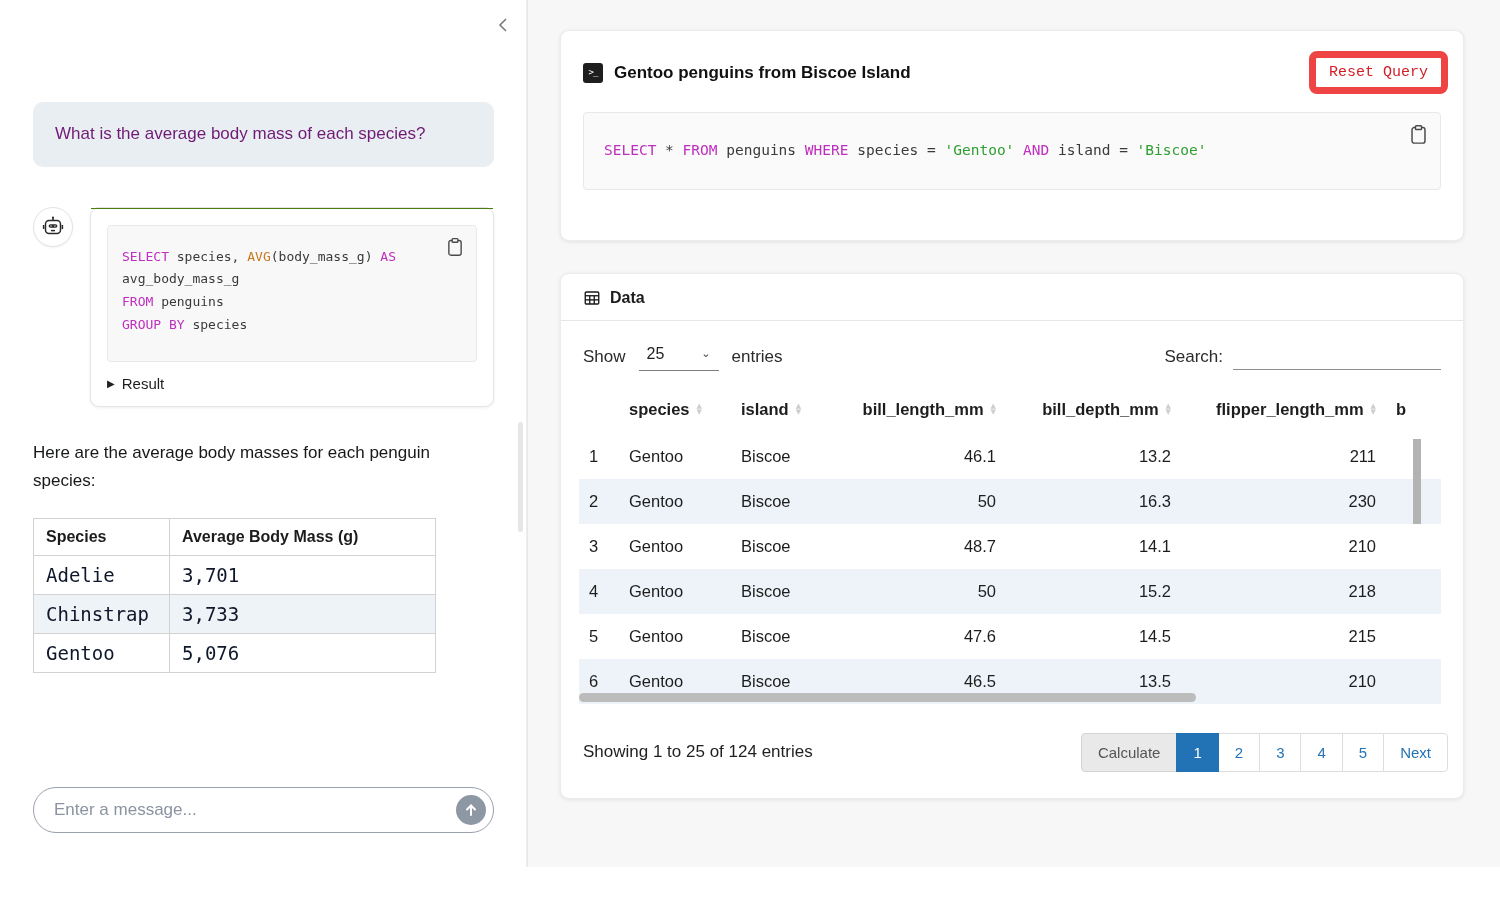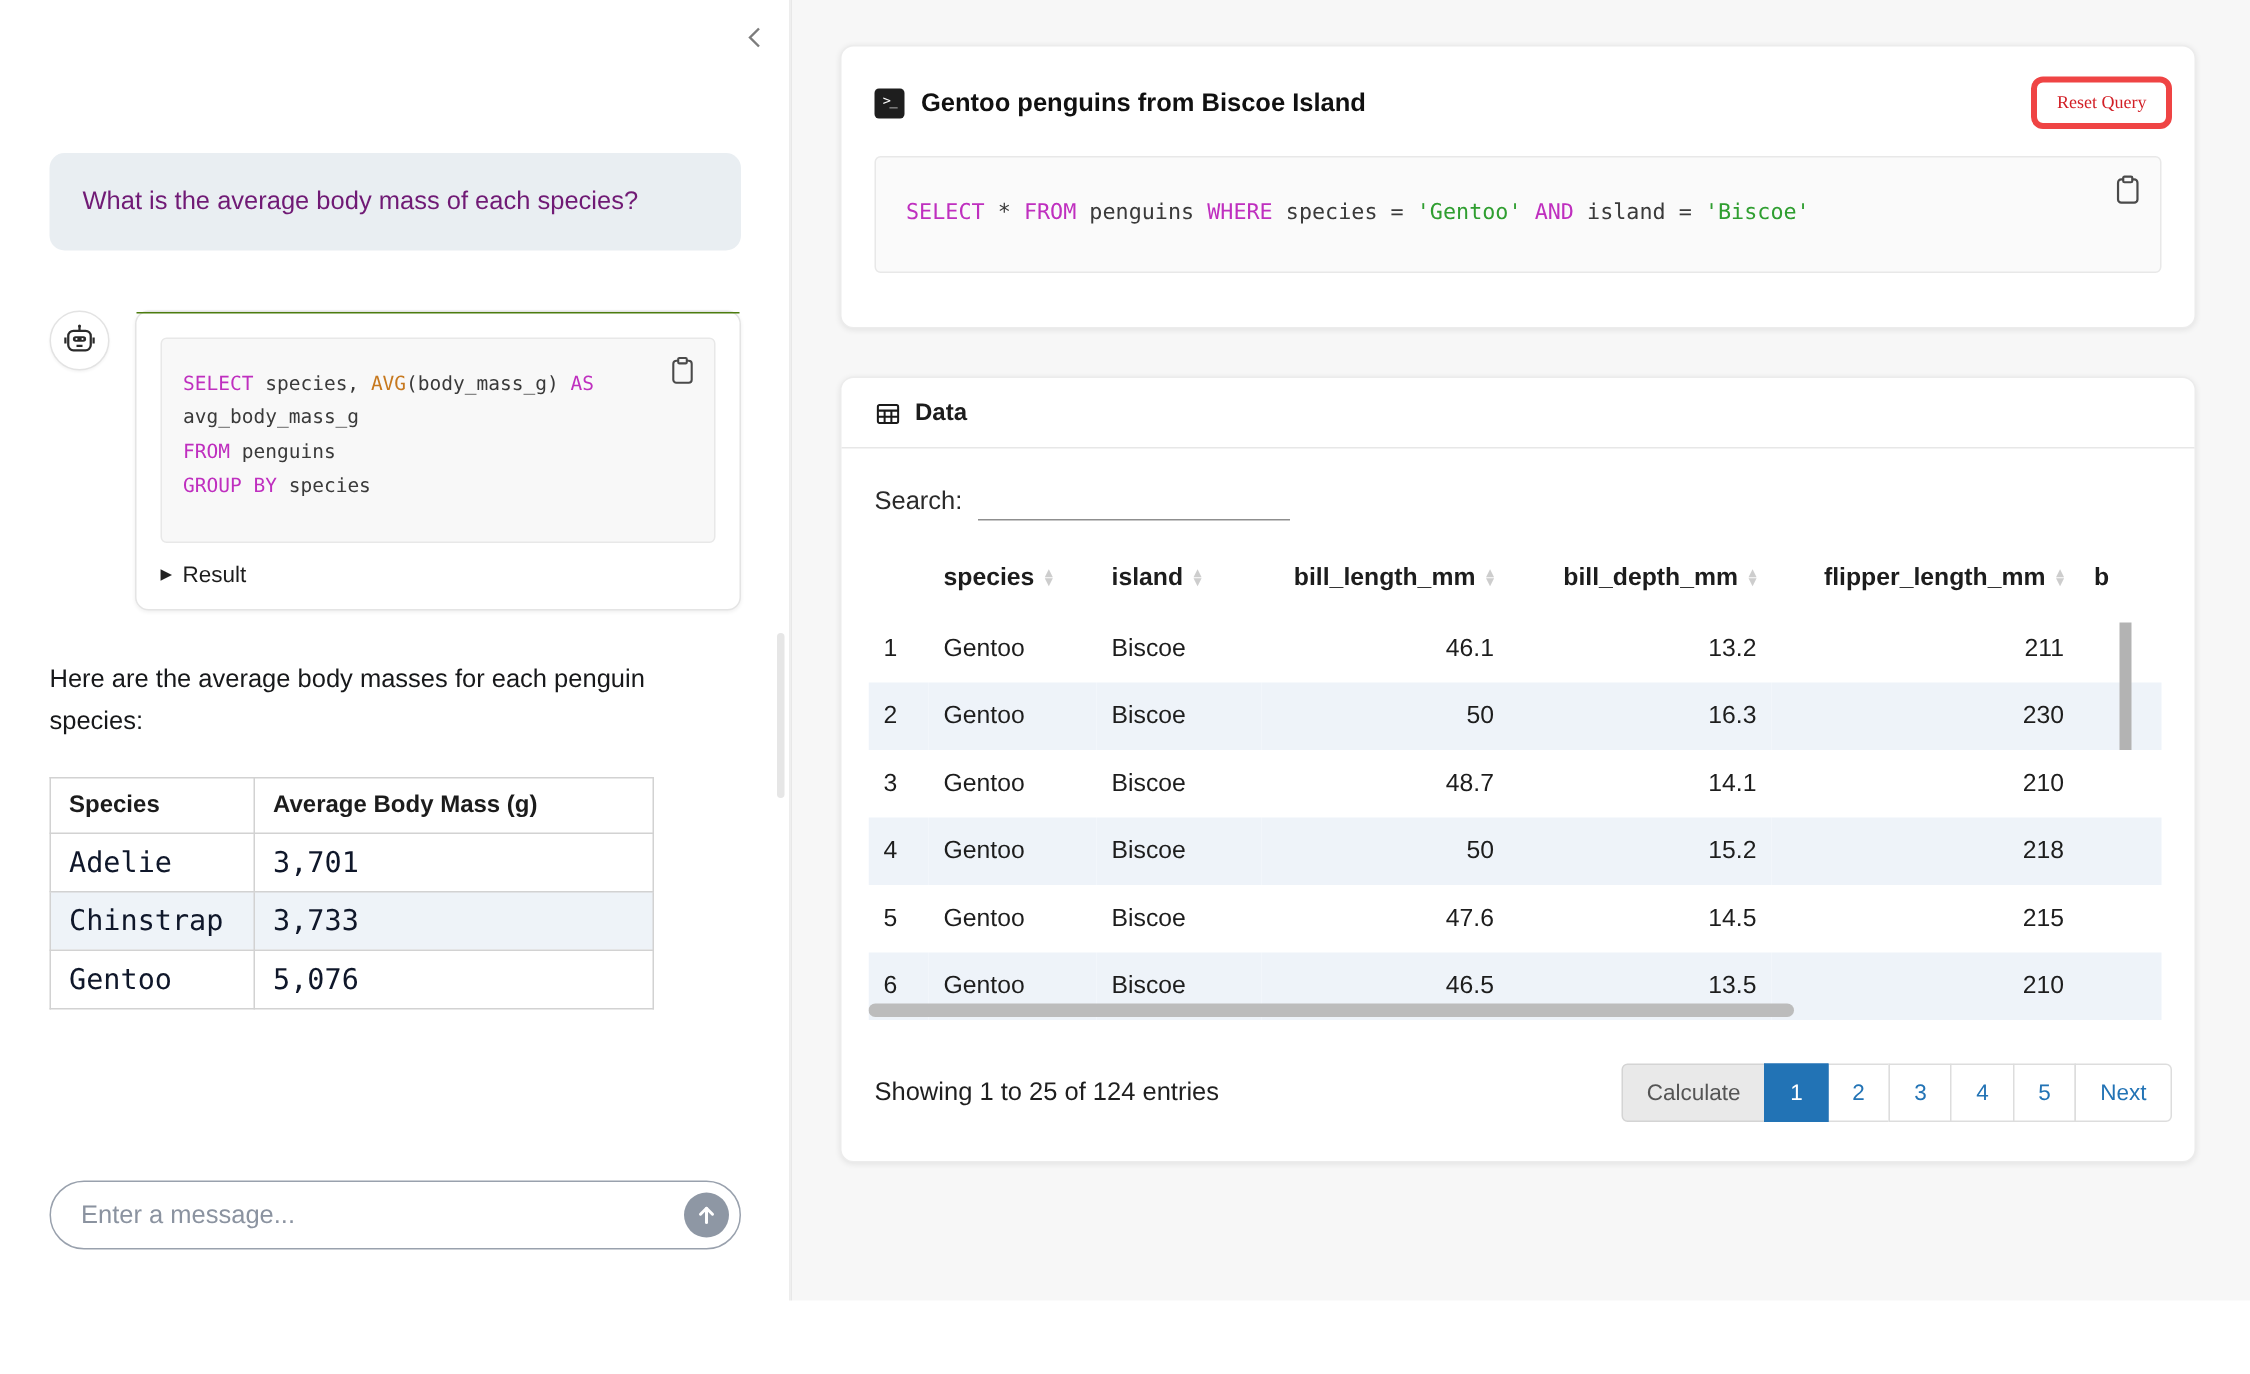--- a/index.html
+++ b/index.html
@@ -83,24 +83,24 @@
   .card { background:#fff; border-radius:9px; box-shadow:0 1px 4px rgba(0,0,0,.09); border:1px solid #ececec; }
   .query-card { margin-bottom:32px; }
   .qc-head { display:flex; align-items:center; gap:11px; padding:20px 15px 18px 22px; }
   .term-icon {
     width:20px; height:20px; background:#1e1e1e; border-radius:3px; color:#fff;
     font-family:"DejaVu Sans Mono", monospace; font-size:9px; display:flex; align-items:center; justify-content:center;
     letter-spacing:-1px; padding-bottom:2px;
   }
   .qc-title { font-size:17px; font-weight:bold; color:#111; }
   .reset-btn {
-    margin-left:auto; background:#fff; border:4px solid #ef4444; color:#d21f26; font-size:12px;
-    padding:6px 13px; border-radius:8px; cursor:pointer; font-family:Liberation Serif, serif;
-  }
-  .cb-big { margin:0 22px 36px; padding:27px 20px; font-size:14.5px; line-height:1.5; background:#fafafa; }
+    margin-left:auto; background:#fff; border:7px solid #ef4444; color:#d21f26; font-size:15px;
+    padding:6px 13px; border-radius:8px; cursor:pointer; font-family:Liberation Mono, monospace;
+  }
+  .cb-big { margin:0 22px 50px; padding:27px 20px; font-size:14.5px; line-height:1.5; background:#fafafa; }
   
   .dc-head { display:flex; align-items:center; gap:9px; padding:15px 22px 13px; border-bottom:1px solid #e7e7e7; }
   .dc-title { font-size:16px; font-weight:bold; }
   .controls { display:flex; justify-content:space-between; align-items:center; padding:22px 22px 4px; font-size:17px; color:#2b2b2b; }
   .show-group { display:flex; align-items:center; gap:13px; }
   .pagesize {
     display:inline-flex; align-items:center; justify-content:space-between; width:80px;
     border-bottom:1px solid #7d7d7d; padding:2px 8px 7px; cursor:pointer; font-size:16px; color:#222;
   }
   .chev-down { font-size:11px; color:#444; }
@@ -247,20 +247,28 @@
               <rect x="3" y="4" width="18" height="16" rx="1.5"></rect>
               <line x1="3" y1="9" x2="21" y2="9"></line>
               <line x1="3" y1="14.5" x2="21" y2="14.5"></line>
               <line x1="9" y1="9" x2="9" y2="20"></line>
               <line x1="15" y1="9" x2="15" y2="20"></line>
             </svg>
           <h2 class="dc-title">Data</h2>
         </div>
 
         <div class="controls">
+          <div class="show-group">
+            <span>Show</span>
+            <span class="pagesize">
+              <span>25</span>
+              <span class="chev-down">⌄</span>
+            </span>
+            <span>entries</span>
+          </div>
           <div class="search-group">
             <span>Search:</span>
             <input class="search-input" style="">
           </div>
         </div>
 
         <div class="table-wrap">
           <table class="data-table">
             <colgroup>
                 <col class="c0">

